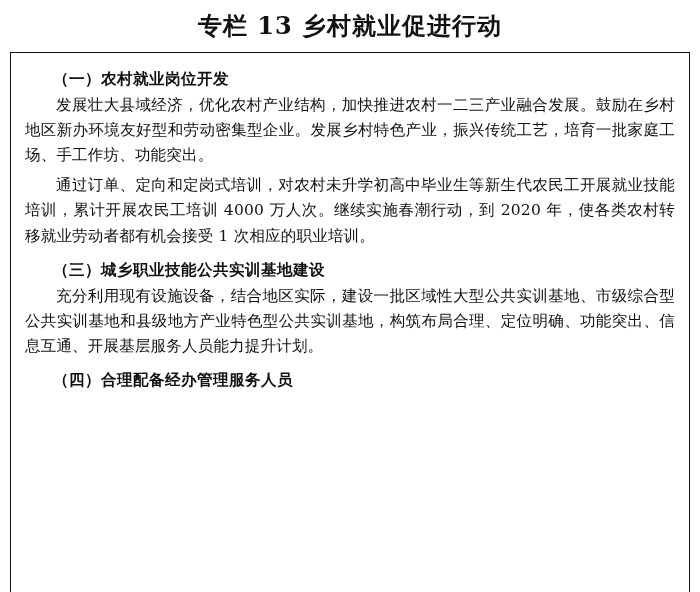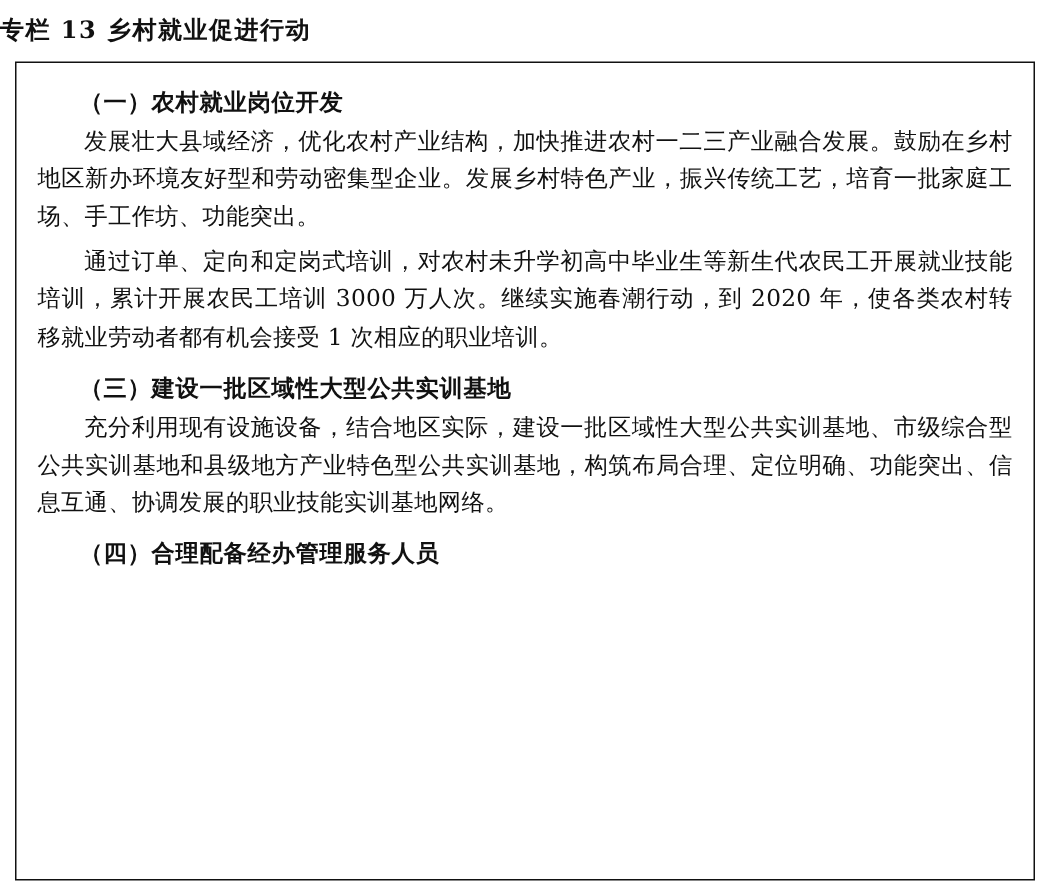--- a/index.html
+++ b/index.html
@@ -16,22 +16,22 @@
     overflow: hidden;
   }
   .page {
     width: 700px;
     height: 592px;
     box-sizing: border-box;
     padding: 0;
     position: relative;
   }
   .doc-title {
-    text-align: left;
-    font-size: 16px;
+    text-align: center;
+    font-size: 24px;
     font-weight: bold;
     letter-spacing: 1px;
     padding: 10px 0 10px 0;
     color: #111;
   }
   .box {
     border: 1px solid #111;
     margin: 0 10px 0 10px;
     box-sizing: border-box;
     height: 546px;
@@ -67,28 +67,28 @@
   <div class="box">
 
     <div class="section">
       <div class="section-heading">（一）农村就业岗位开发</div>
       <p class="para">发展壮大县域经济，优化农村产业结构，加快推进农村一二三产业融合发展。鼓励在乡村地区新办环境友好型和劳动密集型企业。发展乡村特色产业，振兴传统工艺，培育一批家庭工场、手工作坊、功能突出。</p>
     </div>
 
     <div class="spacer-sm"></div>
 
     <div class="section">
-      <p class="para">通过订单、定向和定岗式培训，对农村未升学初高中毕业生等新生代农民工开展就业技能培训，累计开展农民工培训 3000 万人次。继续实施春潮行动，到 2020 年，使各类农村转移就业劳动者都有机会接受 1 次相应的职业培训。</p>
+      <p class="para">通过订单、定向和定岗式培训，对农村未升学初高中毕业生等新生代农民工开展就业技能培训，累计开展农民工培训 4000 万人次。继续实施春潮行动，到 2020 年，使各类农村转移就业劳动者都有机会接受 1 次相应的职业培训。</p>
     </div>
 
     <div class="spacer-sm"></div>
 
     <div class="section">
-      <div class="section-heading">（三）建设一批区域性大型公共实训基地</div>
-      <p class="para">充分利用现有设施设备，结合地区实际，建设一批区域性大型公共实训基地、市级综合型公共实训基地和县级地方产业特色型公共实训基地，构筑布局合理、定位明确、功能突出、信息互通、协调发展的职业技能实训基地网络。</p>
+      <div class="section-heading">（三）城乡职业技能公共实训基地建设</div>
+      <p class="para">充分利用现有设施设备，结合地区实际，建设一批区域性大型公共实训基地、市级综合型公共实训基地和县级地方产业特色型公共实训基地，构筑布局合理、定位明确、功能突出、信息互通、开展基层服务人员能力提升计划。</p>
     </div>
 
     <div class="spacer-sm"></div>
 
     <div class="section">
       <div class="section-heading">（四）合理配备经办管理服务人员</div>
     </div>
 
   </div>
 </div>

